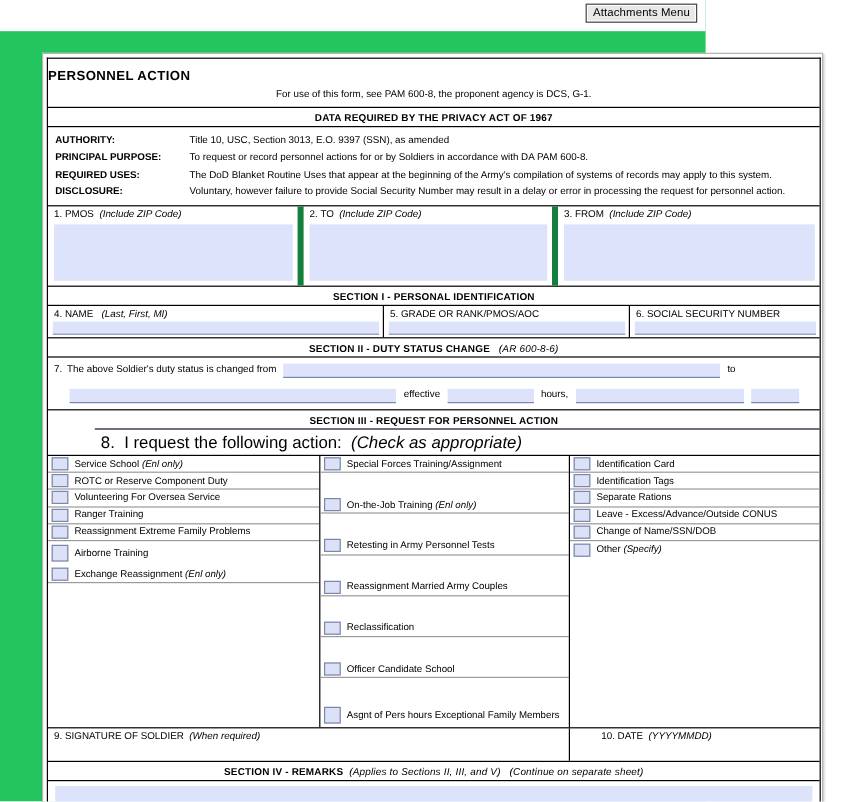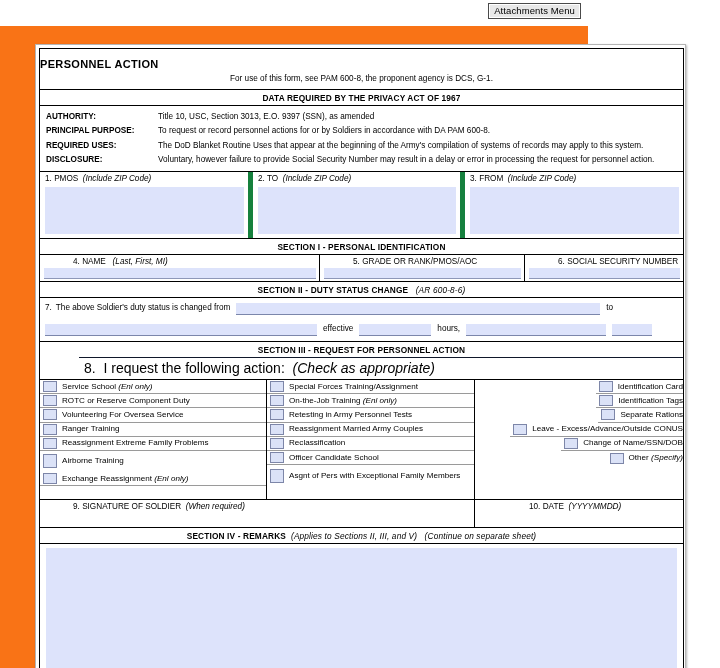--- a/index.html
+++ b/index.html
@@ -6,21 +6,21 @@
   html, body {
     margin: 0; padding: 0;
     width: 720px; height: 668px;
     background: #ffffff;
     font-family: "Liberation Sans", sans-serif;
     overflow: hidden;
   }
   #viewer {
     position: relative;
     width: 588px; height: 668px;
-    background: #f97316;
+    background: #22c55e;
   }
 
   
   #toolbar {
     position: absolute;
     top: 0; left: 0; right: 0; height: 26px;
     background: #ffffff;
   }
   #attachments-menu {
     position: absolute;
@@ -99,21 +99,21 @@
   .addr-field {
     margin: 3px 4px 4px 5px;
     height: 47px;
     background: #dde3fb;
   }
 
   
   .row { display: flex; border-top: 1px solid #000; }
   .cell { position: relative; }
   .cell + .cell { border-left: 1px solid #000; }
-  .cap { font-size: 8.2px; padding: 2px 0 0 5px; line-height: 10px; white-space: nowrap; margin-left: 28px; }
+  .cap { font-size: 8.2px; padding: 2px 0 0 5px; line-height: 10px; white-space: nowrap; }
   .cap .i { font-style: italic; }
   .inputline {
     margin: 1px 3px 2px 4px;
     height: 11px;
     background: #dde3fb;
     border-bottom: 1px solid #8e97b8;
   }
 
   
   .duty { border-top: 1px solid #000; padding: 4px 0 5px 0; }
@@ -265,21 +265,21 @@
         <div class="dutyline">
           <div class="dutytxt">7.</div>
           <div class="sp4"></div>
           <div class="dutytxt">The above Soldier's duty status is changed from</div>
           <div class="sp6"></div>
           <div class="fld" style="flex:1 1 auto;"></div>
           <div class="sp6"></div>
           <div class="dutytxt">to</div>
           <div style="flex:0 0 66px;"></div>
         </div>
-        <div class="dutyline" style="margin-top:8px;">
+        <div class="dutyline" style="margin-top:8px;justify-content:center;">
           <div class="fld" style="flex:0 0 272px;"></div>
           <div class="sp6"></div>
           <div class="dutytxt">effective</div>
           <div class="sp6"></div>
           <div class="fld" style="flex:0 0 72px;"></div>
           <div class="sp6"></div>
           <div class="dutytxt">hours,</div>
           <div class="sp6"></div>
           <div class="fld" style="flex:0 0 140px;"></div>
           <div class="sp6"></div>
@@ -327,21 +327,21 @@
           </div>
           <div class="citem">
             <div class="cbox"></div>
             <div class="clabel">
               <span>Exchange Reassignment</span>
               <span class="i">(Enl only)</span>
             </div>
           </div>
         </div>
 
-        <div class="gcol" style="flex:0 0 208px;">
+        <div class="gcol" style="flex:0 0 208px;gap:20px;">
           <div class="citem">
             <div class="cbox"></div>
             <div class="clabel">Special Forces Training/Assignment</div>
           </div>
           <div class="citem">
             <div class="cbox"></div>
             <div class="clabel">
               <span>On-the-Job Training</span>
               <span class="i">(Enl only)</span>
             </div>
@@ -357,25 +357,25 @@
           <div class="citem">
             <div class="cbox"></div>
             <div class="clabel">Reclassification</div>
           </div>
           <div class="citem">
             <div class="cbox"></div>
             <div class="clabel">Officer Candidate School</div>
           </div>
           <div class="citem tall last">
             <div class="cbox"></div>
-            <div class="clabel">Asgnt of Pers with Exceptional Family Members</div>
-          </div>
-        </div>
-
-        <div class="gcol" style="flex:1 1 auto;align-items:flex-end;">
+            <div class="clabel">Asgnt of Pers hours Exceptional Family Members</div>
+          </div>
+        </div>
+
+        <div class="gcol" style="flex:1 1 auto;">
           <div class="citem">
             <div class="cbox"></div>
             <div class="clabel">Identification Card</div>
           </div>
           <div class="citem">
             <div class="cbox"></div>
             <div class="clabel">Identification Tags</div>
           </div>
           <div class="citem">
             <div class="cbox"></div>

